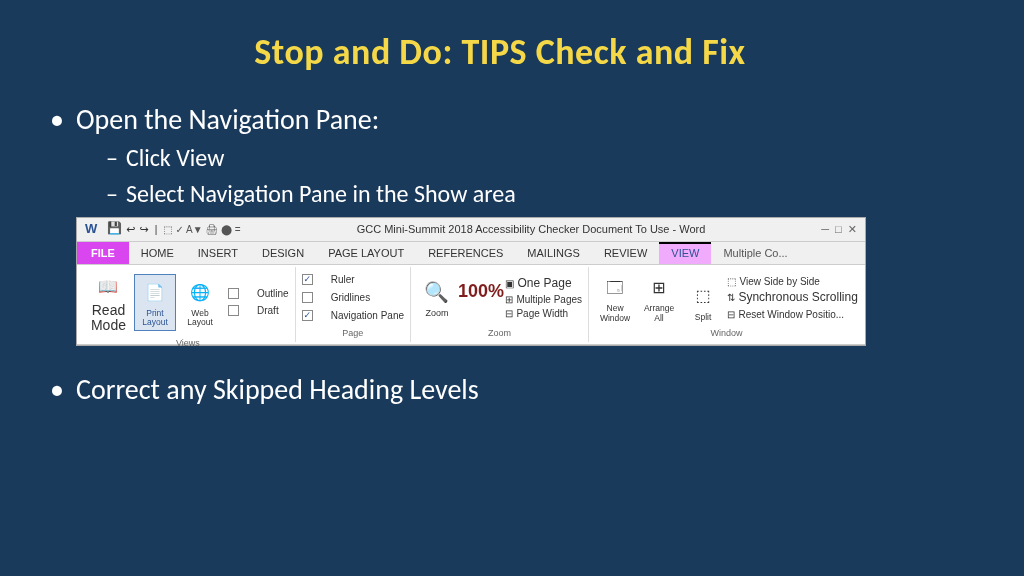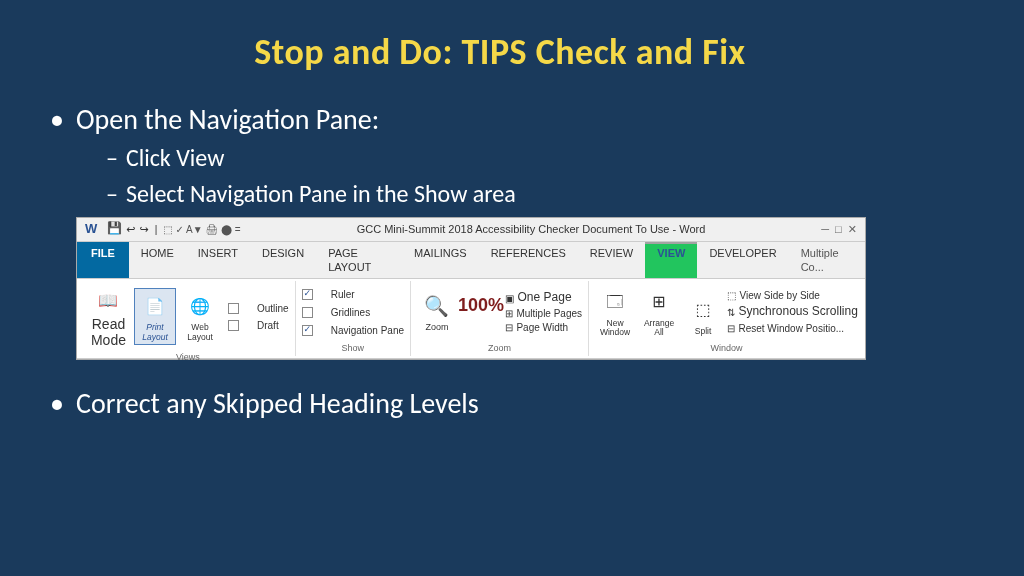--- a/index.html
+++ b/index.html
@@ -128,29 +128,29 @@
 
     .ribbon-tab {
       padding: 4px 12px;
       font-size: 11px;
       color: #333;
       cursor: pointer;
       border-right: none;
     }
 
     .ribbon-tab.active {
-      background: #22c55e;
+      background: #f0abfc;
       color: #2b5394;
-      border-top: 2px solid #a3a3a3;
-      font-weight: bold;
+      border-top: 2px solid #000000;
+      font-weight: normal;
       padding-top: 2px;
     }
 
     .ribbon-tab.file-tab {
-      background: #0369a1;
+      background: #d946ef;
       color: white;
       padding: 4px 14px;
       font-weight: bold;
     }
 
     .ribbon-body {
       background: white;
       display: flex;
       padding: 2px 4px;
       border-bottom: 1px solid #ccc;
@@ -305,39 +305,38 @@
                 <span>✕</span>
               </div>
             </div>
 
             <div class="ribbon-tabs">
               <div class="ribbon-tab file-tab">FILE</div>
               <div class="ribbon-tab">HOME</div>
               <div class="ribbon-tab">INSERT</div>
               <div class="ribbon-tab">DESIGN</div>
               <div class="ribbon-tab">PAGE LAYOUT</div>
+              <div class="ribbon-tab">REFERENCES</div>
               <div class="ribbon-tab">MAILINGS</div>
-              <div class="ribbon-tab">REFERENCES</div>
               <div class="ribbon-tab">REVIEW</div>
               <div class="ribbon-tab active">VIEW</div>
-              <div class="ribbon-tab">DEVELOPER</div>
               <div class="ribbon-tab" style="color:#555;">Multiple Co...</div>
             </div>
 
             <div class="ribbon-body">
 
               <div class="ribbon-group">
                 <div class="ribbon-group-content">
                   <div class="ribbon-btn">
                     <div class="ribbon-icon" style="font-size:16px;">📖</div>
                     <span style="font-size:14px; line-height:1.1;">Read<br>Mode</span>
                   </div>
                   <div class="ribbon-btn active">
                     <div class="ribbon-icon" style="font-size:16px;">📄</div>
-                    <span style="font-size:8.5px; line-height:1.1; color:#2b5394;font-style:italic;">Print<br>Layout</span>
+                    <span style="font-size:8.5px; line-height:1.1; color:#2b5394;">Print<br>Layout</span>
                   </div>
                   <div class="ribbon-btn">
                     <div class="ribbon-icon" style="font-size:16px;">🌐</div>
                     <span style="font-size:8.5px; line-height:1.1;">Web<br>Layout</span>
                   </div>
                   <div style="display:flex; flex-direction:column; justify-content:center; gap:2px; margin-left:4px;">
                     <div class="checkbox-row">
                       <div class="cb"></div>
                       <span>Outline</span>
                     </div>
@@ -360,21 +359,21 @@
                     <div class="checkbox-row">
                       <div class="cb"></div>
                       <span>Gridlines</span>
                     </div>
                     <div class="checkbox-row">
                       <div class="cb checked"></div>
                       <span>Navigation Pane</span>
                     </div>
                   </div>
                 </div>
-                <div class="ribbon-group-label">Show</div>
+                <div class="ribbon-group-label">Page</div>
               </div>
 
               <div class="ribbon-group">
                 <div class="ribbon-group-content">
                   <div class="ribbon-btn">
                     <div class="ribbon-icon" style="font-size:20px;">🔍</div>
                     <span>Zoom</span>
                   </div>
                   <div class="ribbon-btn">
                     <div class="ribbon-icon" style="font-size:18px; font-weight:bold; color:#7f1d1d;">100%</div>

